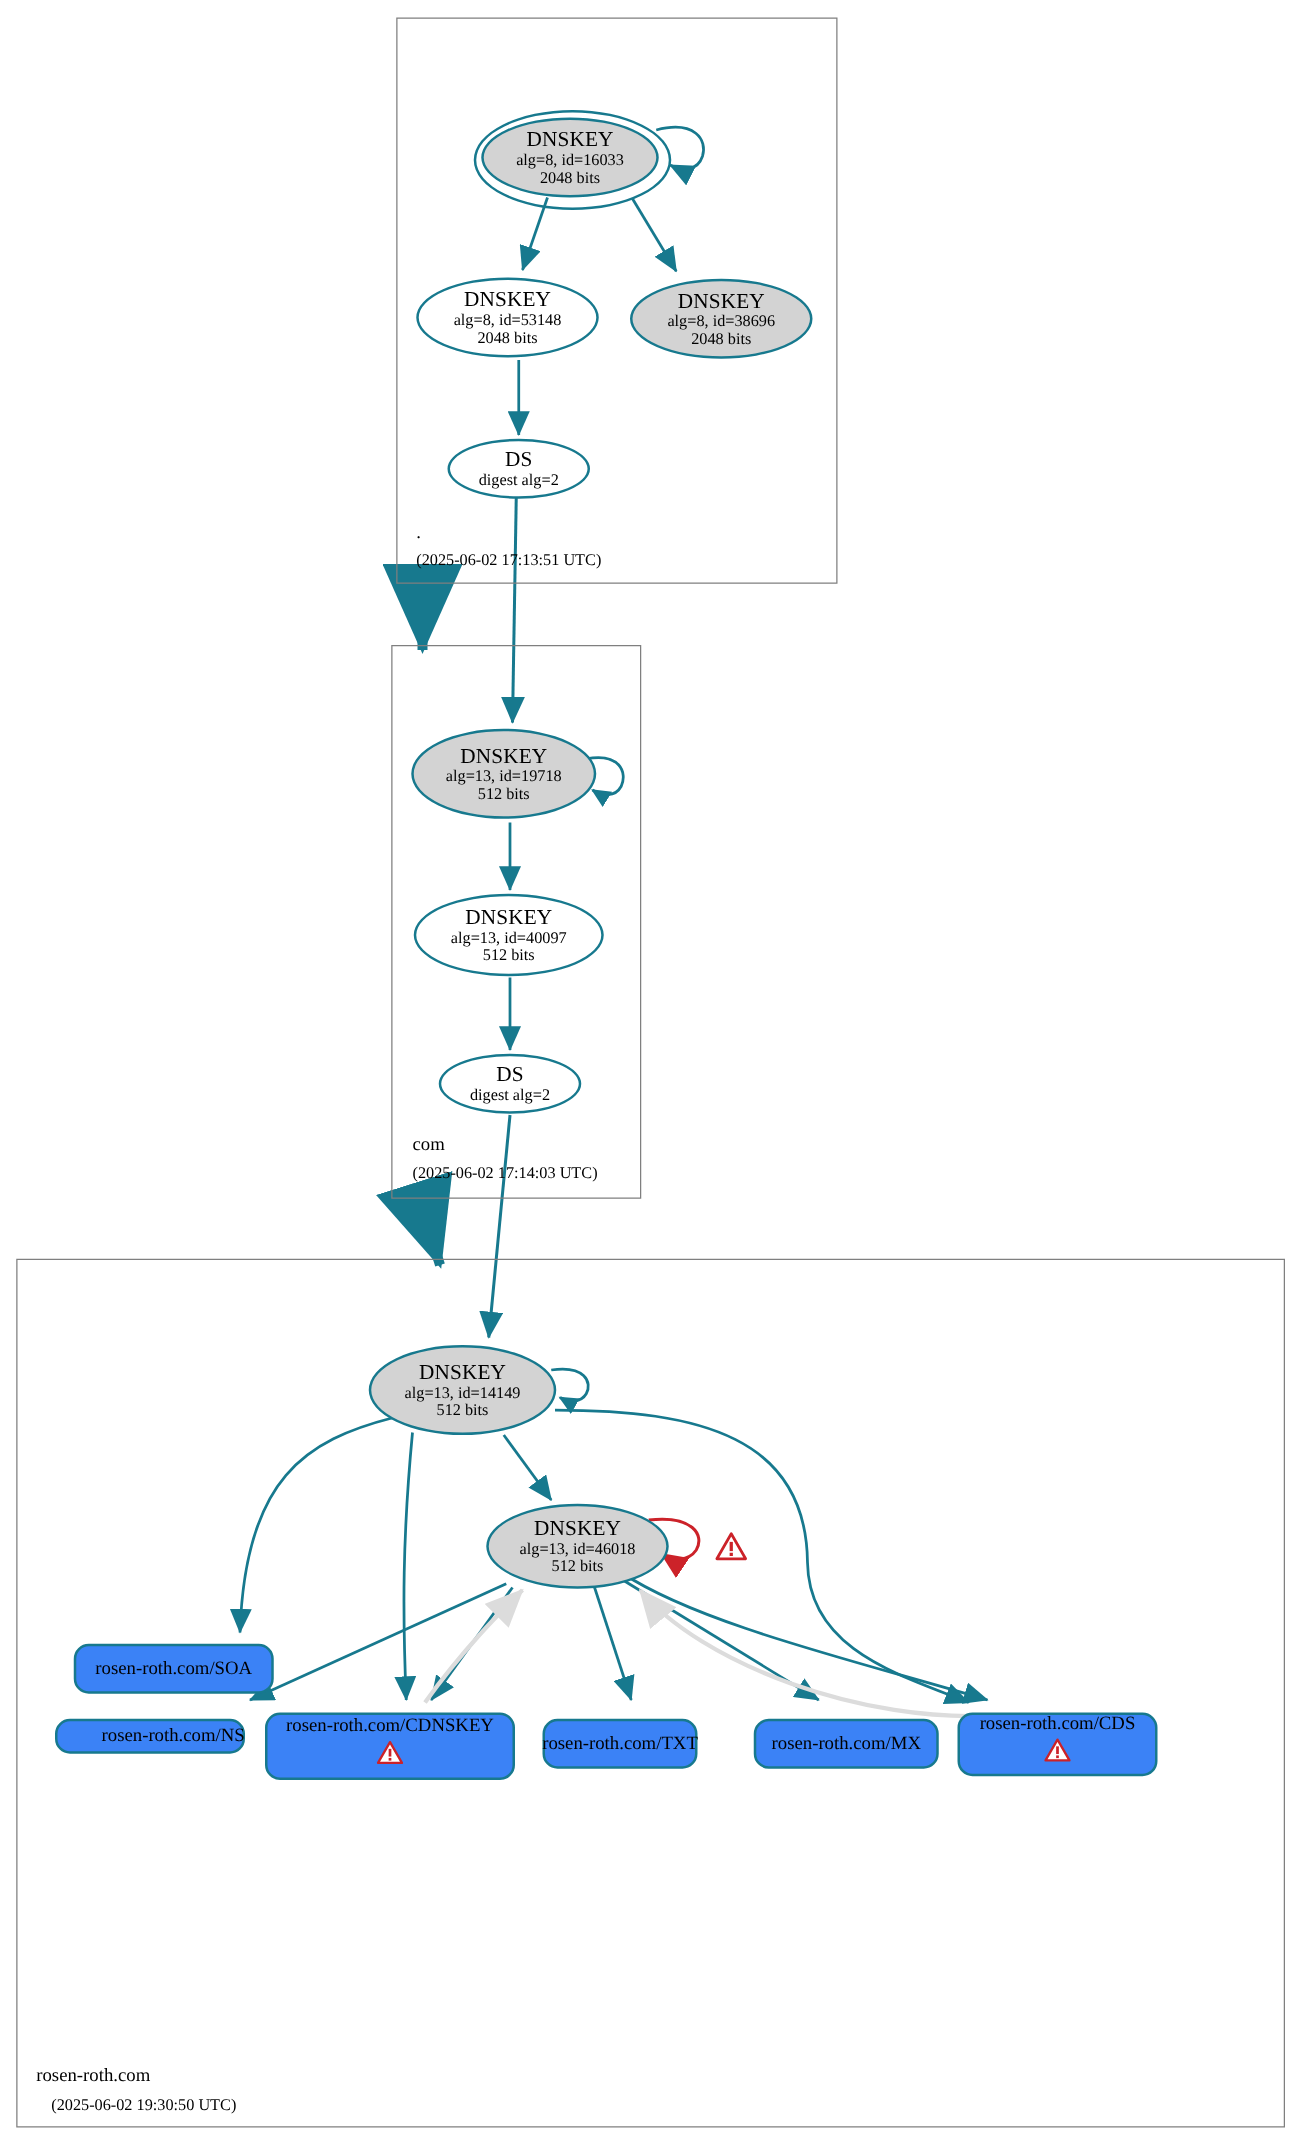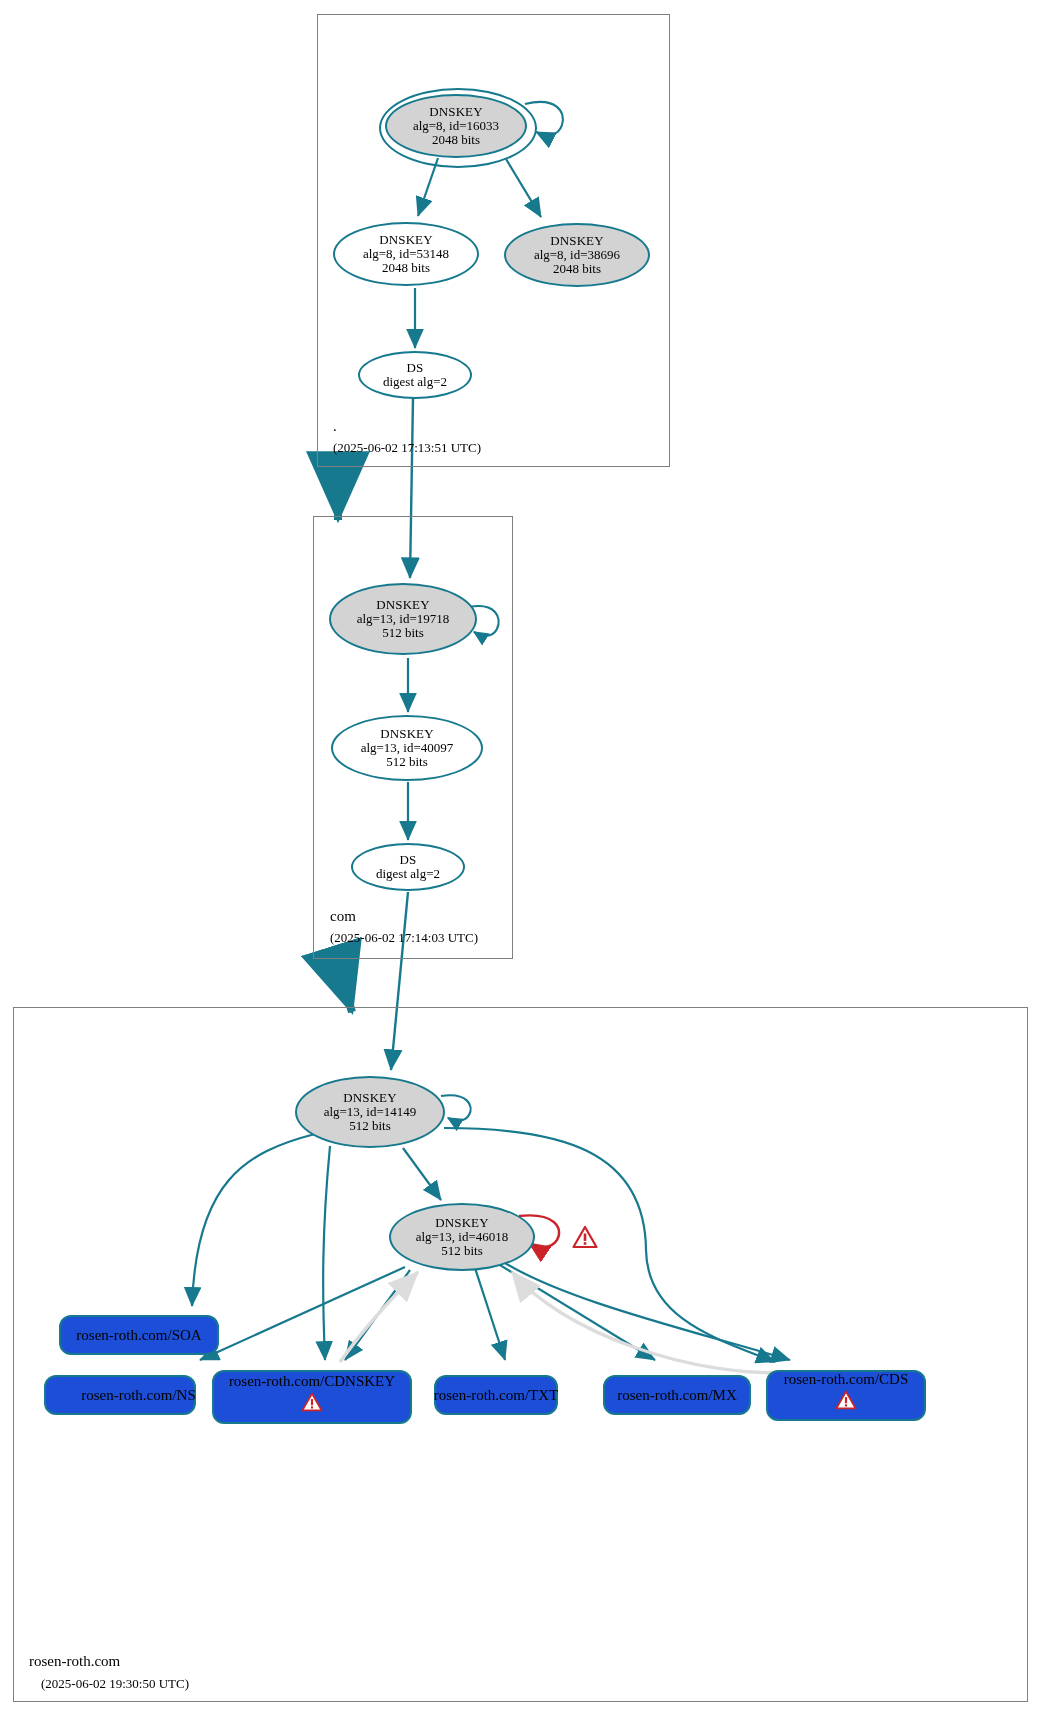--- a/index.html
+++ b/index.html
@@ -60,32 +60,32 @@
     border: 2px solid #17798e;
     background: transparent;
     pointer-events: none;
   }
 
   .rrset-box {
     position: absolute;
     box-sizing: border-box;
     border: 2px solid #17798e;
     border-radius: 12px;
-    background: #1d4ed8;
+    background: #3b82f6;
     display: flex;
     flex-direction: column;
     align-items: center;
     justify-content: center;
     color: #000000;
     font-size: 15px;
     white-space: nowrap;
   }
   .rrset-box.with-warn { padding-bottom: 10px; }
 
-  .n-title { font-size: 13px; letter-spacing: .1px; text-align: center; }
+  .n-title { font-size: 17px; letter-spacing: .1px; text-align: center; }
   .n-sub   { font-size: 13px; }
 
   .warn {
     display: inline-block;
     line-height: 0;
   }
   .warn-float {
     position: absolute;
     line-height: 0;
   }
@@ -244,21 +244,21 @@
     <path d="M13 2 L24.5 22 L1.5 22 Z" fill="#ffffff" stroke="#cc2229" stroke-width="2.2" stroke-linejoin="round"></path>
     <rect x="11.7" y="8.5" width="2.6" height="7.4" fill="#cc2229"></rect>
     <rect x="11.7" y="17.2" width="2.6" height="2.6" fill="#cc2229"></rect>
   </svg>
 </div>
 
 <div class="rrset-box" style="left:59px; top:1315px; width:160px; height:40px;">
   <span>rosen-roth.com/SOA</span>
 </div>
 
-<div class="rrset-box" style="left:44px; top:1375px; width:152px; height:40px;padding-left:37px;">
+<div class="rrset-box" style="left:44px; top:1375px; width:152px; height:28px;padding-left:37px;">
   <span>rosen-roth.com/NS</span>
 </div>
 
 <div class="rrset-box with-warn" style="left:212px; top:1370px; width:200px; height:54px;">
   <span>rosen-roth.com/CDNSKEY</span>
   <span class="warn" style="margin-top:2px;">
     <svg width="22" height="20" viewBox="0 0 26 24" aria-hidden="true">
       <path d="M13 2 L24.5 22 L1.5 22 Z" fill="#ffffff" stroke="#cc2229" stroke-width="2.2" stroke-linejoin="round"></path>
       <rect x="11.7" y="8.5" width="2.6" height="7.4" fill="#cc2229"></rect>
       <rect x="11.7" y="17.2" width="2.6" height="2.6" fill="#cc2229"></rect>

